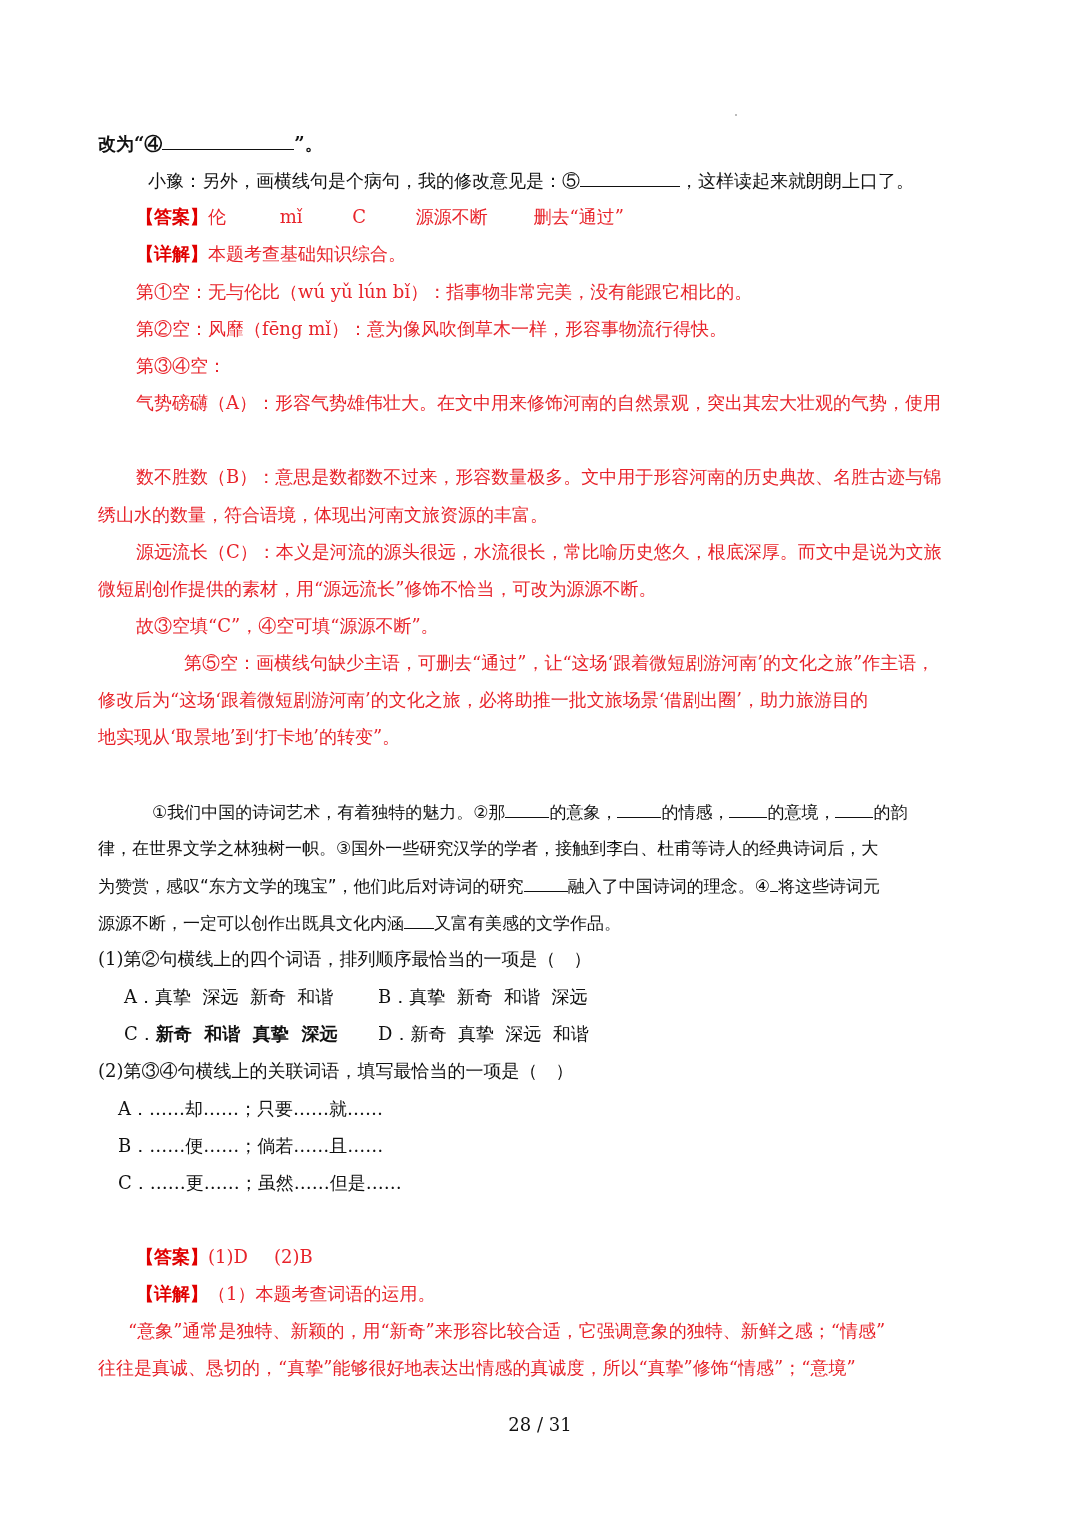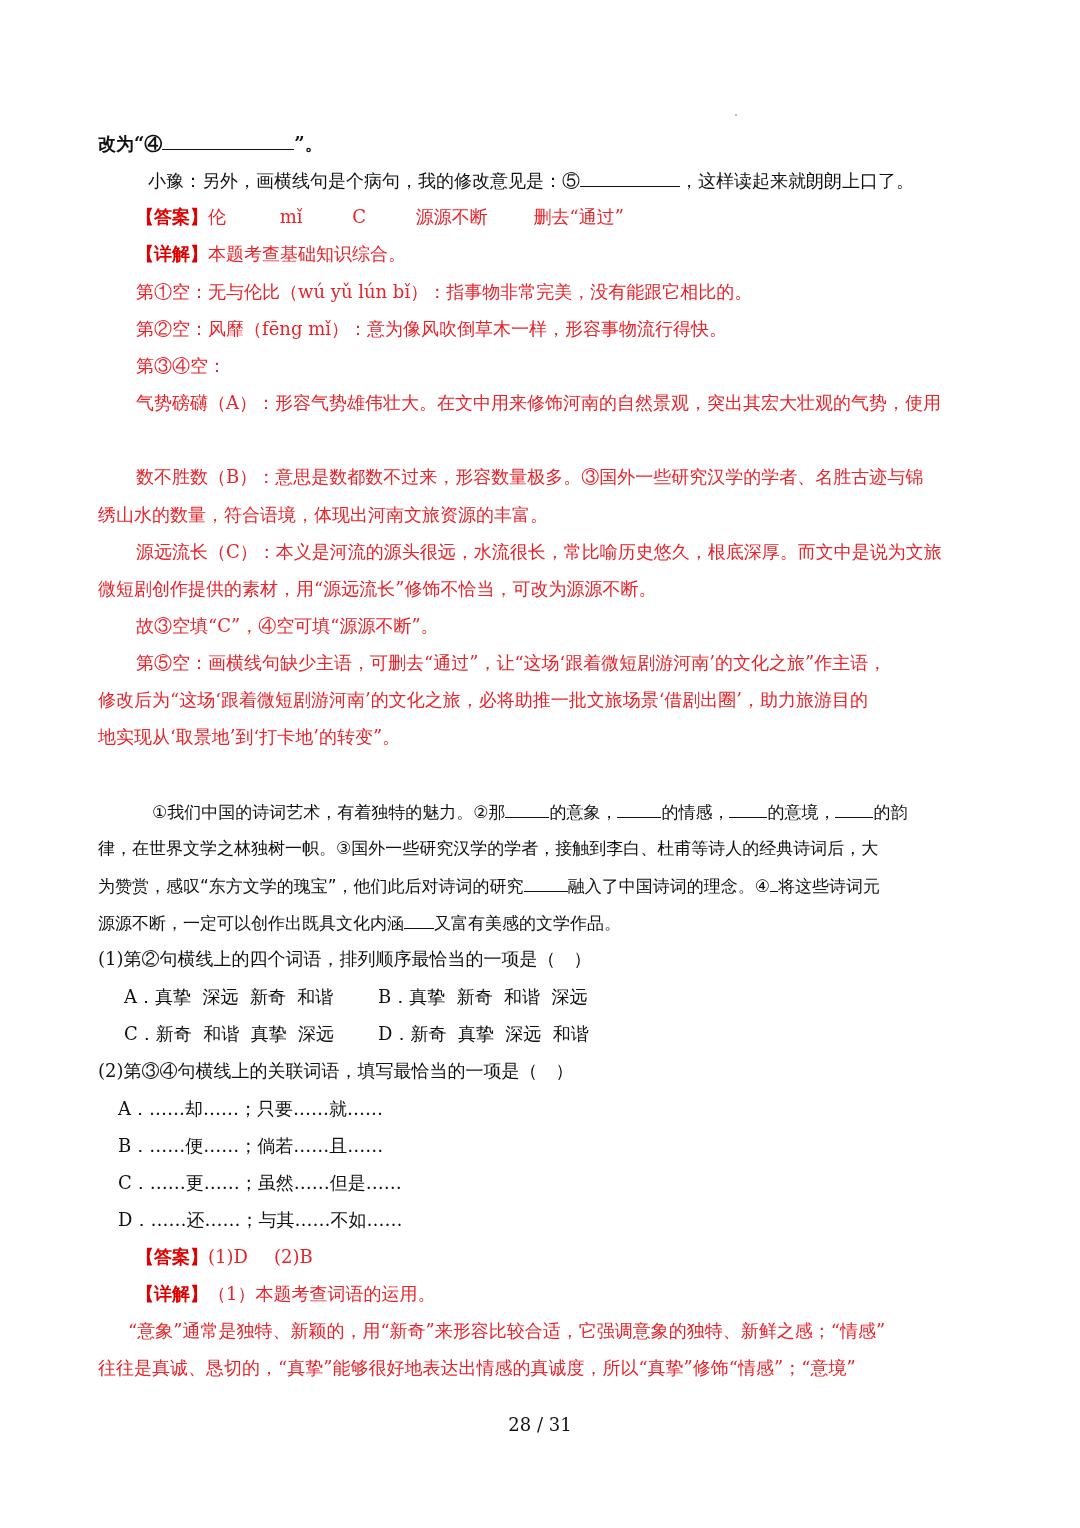--- a/index.html
+++ b/index.html
@@ -39,26 +39,26 @@
     <span class="gap" style="width:40px;"></span><span>删去“通过”</span>
   </div>
 
   <div class="line indent red" style="top:242px;">
     <span class="bracket">【详解】</span><span>本题考查基础知识综合。</span>
   </div>
   <div class="line indent red" style="top:280px;">第①空：无与伦比（wú yǔ lún bǐ）：指事物非常完美，没有能跟它相比的。</div>
   <div class="line indent red" style="top:317px;">第②空：风靡（fēng mǐ）：意为像风吹倒草木一样，形容事物流行得快。</div>
   <div class="line indent red" style="top:354px;">第③④空：</div>
   <div class="line indent red" style="top:391px;">气势磅礴（A）：形容气势雄伟壮大。在文中用来修饰河南的自然景观，突出其宏大壮观的气势，使用</div>
-  <div class="line indent red" style="top:465px;">数不胜数（B）：意思是数都数不过来，形容数量极多。③国外一些研究汉学的学者、名胜古迹与锦</div>
+  <div class="line indent red" style="top:465px;">数不胜数（B）：意思是数都数不过来，形容数量极多。文中用于形容河南的历史典故、名胜古迹与锦</div>
   <div class="line red" style="top:503px;">绣山水的数量，符合语境，体现出河南文旅资源的丰富。</div>
   <div class="line indent red" style="top:540px;">源远流长（C）：本义是河流的源头很远，水流很长，常比喻历史悠久，根底深厚。而文中是说为文旅</div>
   <div class="line red" style="top:577px;">微短剧创作提供的素材，用“源远流长”修饰不恰当，可改为源源不断。</div>
   <div class="line indent red" style="top:614px;">故③空填“C”，④空可填“源源不断”。</div>
-  <div class="line indent red" style="top:651px;">第⑤空：画横线句缺少主语，可删去“通过”，让“这场‘跟着微短剧游河南’的文化之旅”作主语，</div>
+  <div class="line indent red" style="top:651px;margin-left:48px;">第⑤空：画横线句缺少主语，可删去“通过”，让“这场‘跟着微短剧游河南’的文化之旅”作主语，</div>
   <div class="line red" style="top:688px;text-align:center;">修改后为“这场‘跟着微短剧游河南’的文化之旅，必将助推一批文旅场景‘借剧出圈’，助力旅游目的</div>
   <div class="line red" style="top:725px;">地实现从‘取景地’到‘打卡地’的转变”。</div>
 
 
   <div class="line" style="top:836px; font-family: 'DejaVu Sans', sans-serif; font-size:17px;">律，在世界文学之林独树一帜。③国外一些研究汉学的学者，接触到李白、杜甫等诗人的经典诗词后，大</div>
   <div class="line" style="left:152px; top:799px; font-family: 'DejaVu Sans', sans-serif; font-size:17px;">
     <span>①我们中国的诗词艺术，有着独特的魅力。②那</span><span class="blank" style="width:44px;"></span><span>的意象，</span><span class="blank" style="width:44px;"></span><span>的情感，</span><span class="blank" style="width:38px;"></span><span>的意境，</span><span class="blank" style="width:38px;"></span><span>的韵</span>
   </div>
   <div class="line" style="top:873px; font-family: 'DejaVu Sans', sans-serif; font-size:17px;">
     <span>为赞赏，感叹“东方文学的瑰宝”，他们此后对诗词的研究</span><span class="blank" style="width:44px;"></span><span>融入了中国诗词的理念。④</span><span class="blank" style="width:8px;"></span><span>将这些诗词元</span>
@@ -68,38 +68,35 @@
   </div>
 
   <div class="line" style="top:947px;">(1)第②句横线上的四个词语，排列顺序最恰当的一项是（　）</div>
   <div class="opt" style="left:124px; top:985px;">
     <span>A．</span><span style="white-space:pre;">真挚  深远  新奇  和谐</span>
   </div>
   <div class="opt" style="left:378px; top:985px;">
     <span>B．</span><span style="white-space:pre;">真挚  新奇  和谐  深远</span>
   </div>
   <div class="opt" style="left:124px; top:1022px;">
-    <span>C．</span><span style="white-space:pre;">新奇  和谐  真挚  深远</span>
+    <span>C．</span><span style="white-space:pre;font-weight:bold;">新奇  和谐  真挚  深远</span>
   </div>
   <div class="opt" style="left:378px; top:1022px;">
     <span>D．</span><span style="white-space:pre;">新奇  真挚  深远  和谐</span>
   </div>
 
   <div class="line" style="top:1059px;">(2)第③④句横线上的关联词语，填写最恰当的一项是（　）</div>
   <div class="opt" style="left:118px; top:1097px;">
     <span>A．</span><span>……却……；只要……就……</span>
   </div>
   <div class="opt" style="left:118px; top:1134px;">
     <span>B．</span><span>……便……；倘若……且……</span>
   </div>
   <div class="opt" style="left:118px; top:1171px;">
     <span>C．</span><span>……更……；虽然……但是……</span>
-  </div>
-  <div class="opt" style="left:118px; top:1208px;">
-    <span>D．</span><span>……还……；与其……不如……</span>
   </div>
 
   <div class="line indent red" style="top:1245px;">
     <span class="bracket">【答案】</span><span>(1)D</span><span class="gap" style="width:26px;"></span><span>(2)B</span>
   </div>
 
   <div class="line indent red" style="top:1282px;">
     <span class="bracket">【详解】</span><span>（1）本题考查词语的运用。</span>
   </div>
   <div class="line indent red" style="left:128px; top:1319px;">“意象”通常是独特、新颖的，用“新奇”来形容比较合适，它强调意象的独特、新鲜之感；“情感”</div>

